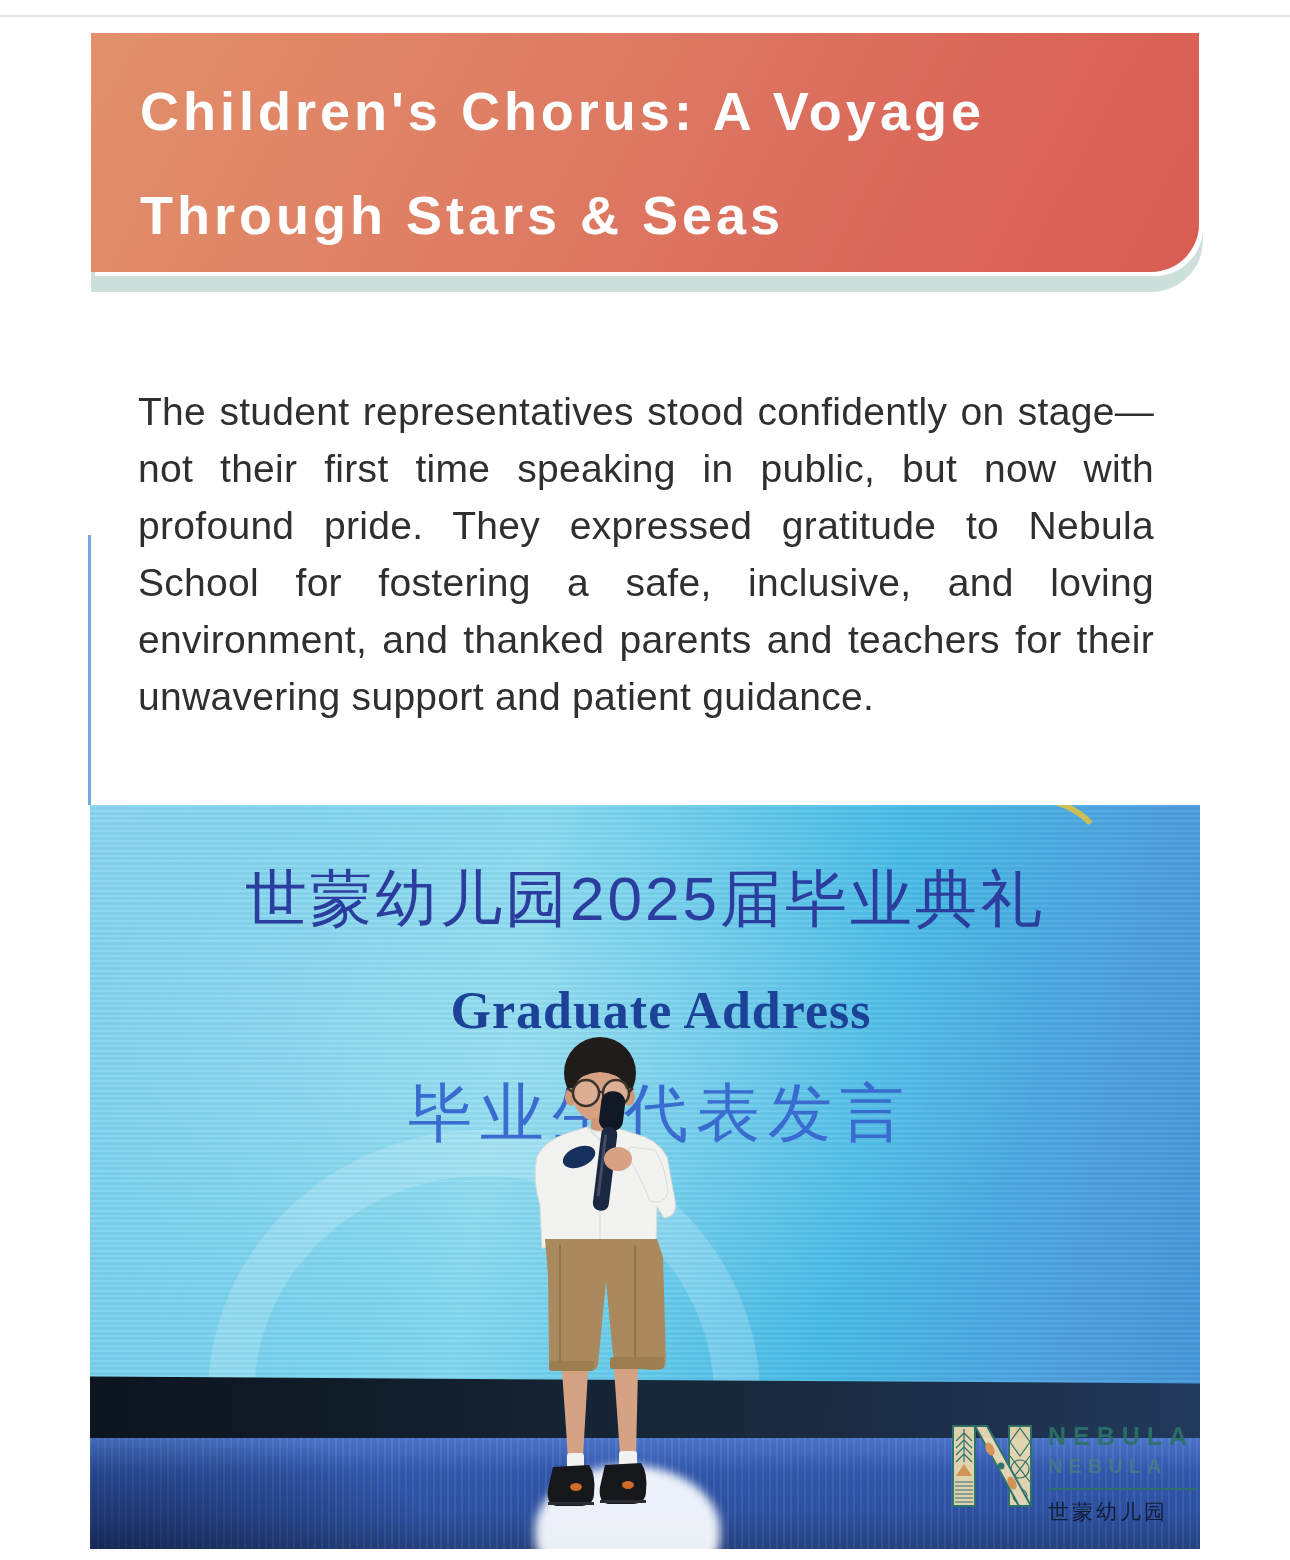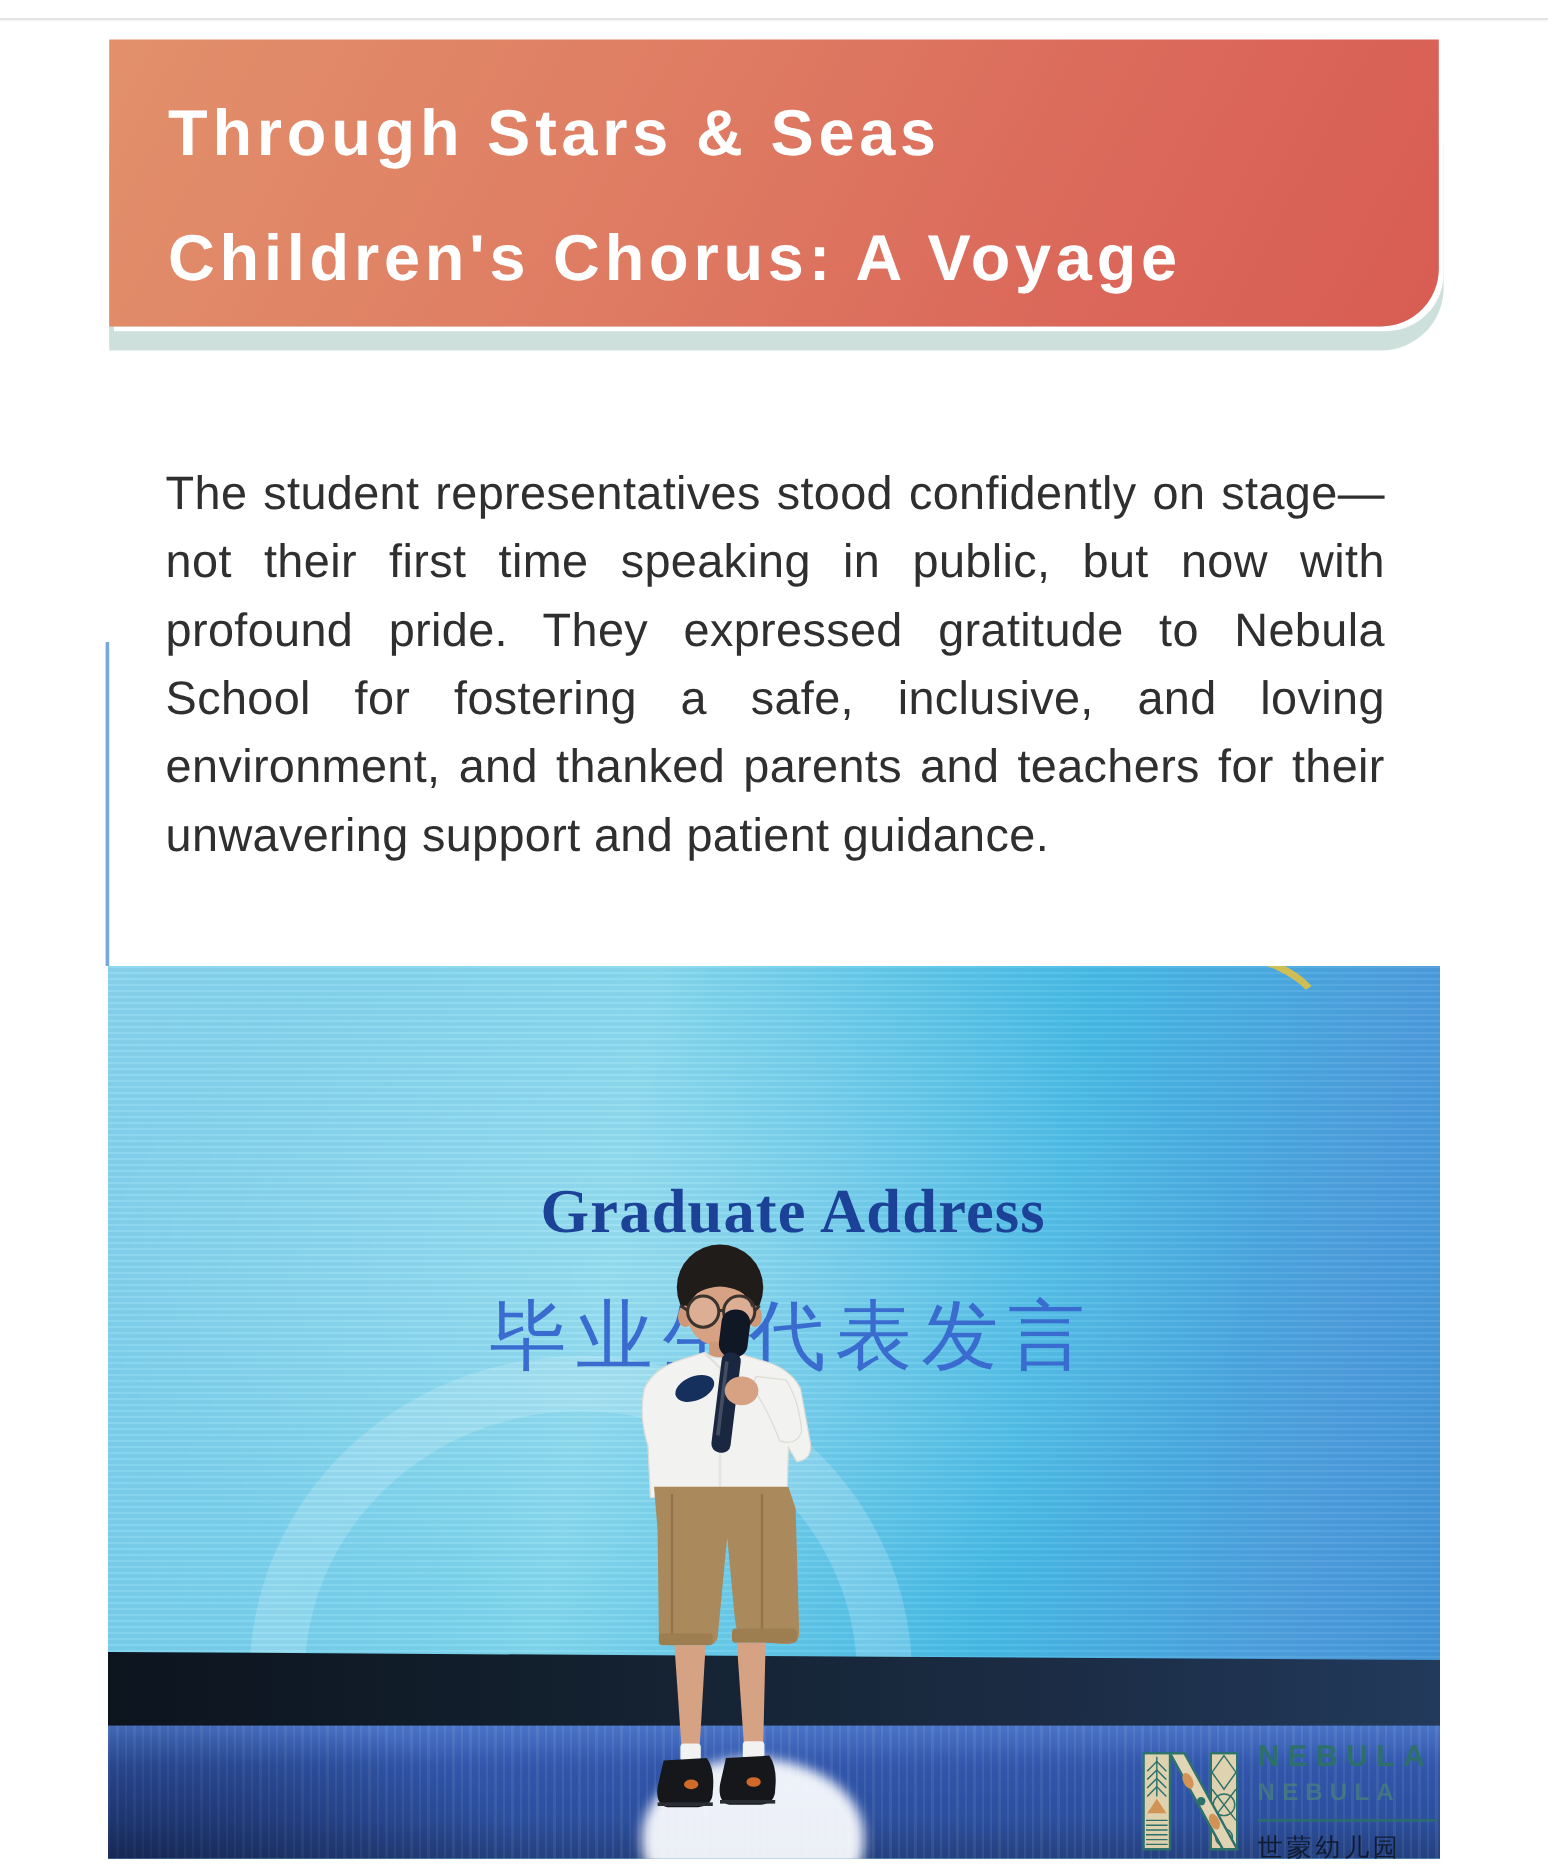--- a/index.html
+++ b/index.html
@@ -56,53 +56,54 @@
          background:
            radial-gradient(ellipse 500px 220px at 0% 110%,rgba(8,16,44,0.55),rgba(8,16,44,0) 70%),
            repeating-linear-gradient(90deg,rgba(255,255,255,0.07) 0 2px,rgba(255,255,255,0) 2px 7px),
            linear-gradient(180deg,#4a74c8 0%,#3156ab 30%,#2c4f9e 70%,#24407e 100%);}
 
   .audience-head{position:absolute;left:445px;top:660px;width:185px;height:130px;
                  border-radius:50% 50% 45% 45%;background:rgba(252,253,255,0.93);filter:blur(5px);}
 
   .boy{position:absolute;left:0;top:0;}
 
-  .logo{position:absolute;left:862px;top:615px;display:flex;align-items:center;opacity:.92;margin-top:28px;}
+  .logo{position:absolute;left:862px;top:615px;display:flex;align-items:flex-start;opacity:.92;}
   .logo-text{margin-left:16px;padding-top:2px;}
   .logo-nebula{font-size:25px;font-weight:700;letter-spacing:7px;color:#2c7266;}
   .logo-school{font-size:20px;font-weight:700;letter-spacing:6px;color:#4b857a;opacity:.75;margin-top:4px;}
   .logo-rule{width:150px;height:2px;background:#2c7266;margin:10px 0 8px 0;}
   .logo-cn{font-size:21px;letter-spacing:3px;color:#0f172a;font-weight:500;}
 </style>
 </head>
 <body>
 
 <div class="page">
 
   <div class="top-line"></div>
 
   <div class="banner-shadow"></div>
   <div class="banner">
     <div class="banner-title">
+      <span class="line">Children's Chorus: A Voyage</span>
       <span class="line">Through Stars &amp; Seas</span>
-      <span class="line">Children's Chorus: A Voyage</span>
     </div>
   </div>
 
   <div class="accent-line"></div>
   <p class="paragraph">The student representatives stood confidently on stage—not their first time speaking in public, but now with profound pride. They expressed gratitude to Nebula School for fostering a safe, inclusive, and loving environment, and thanked parents and teachers for their unwavering support and patient guidance.</p>
 
   <div class="photo">
 
     <div class="backdrop">
       <div class="swirl"></div>
       <div class="streaks"></div>
     </div>
     <div class="yellow-arc"></div>
 
+    <div class="cn-title">世蒙幼儿园2025届毕业典礼</div>
     <div class="en-title">Graduate Address</div>
     <div class="cn-sub">毕业生代表发言</div>
 
     <div class="stage-band"></div>
     <div class="floor"></div>
 
     <div class="audience-head"></div>
 
     <div class="logo">
       <svg class="logo-n" width="80" height="92" viewBox="0 0 80 92">

